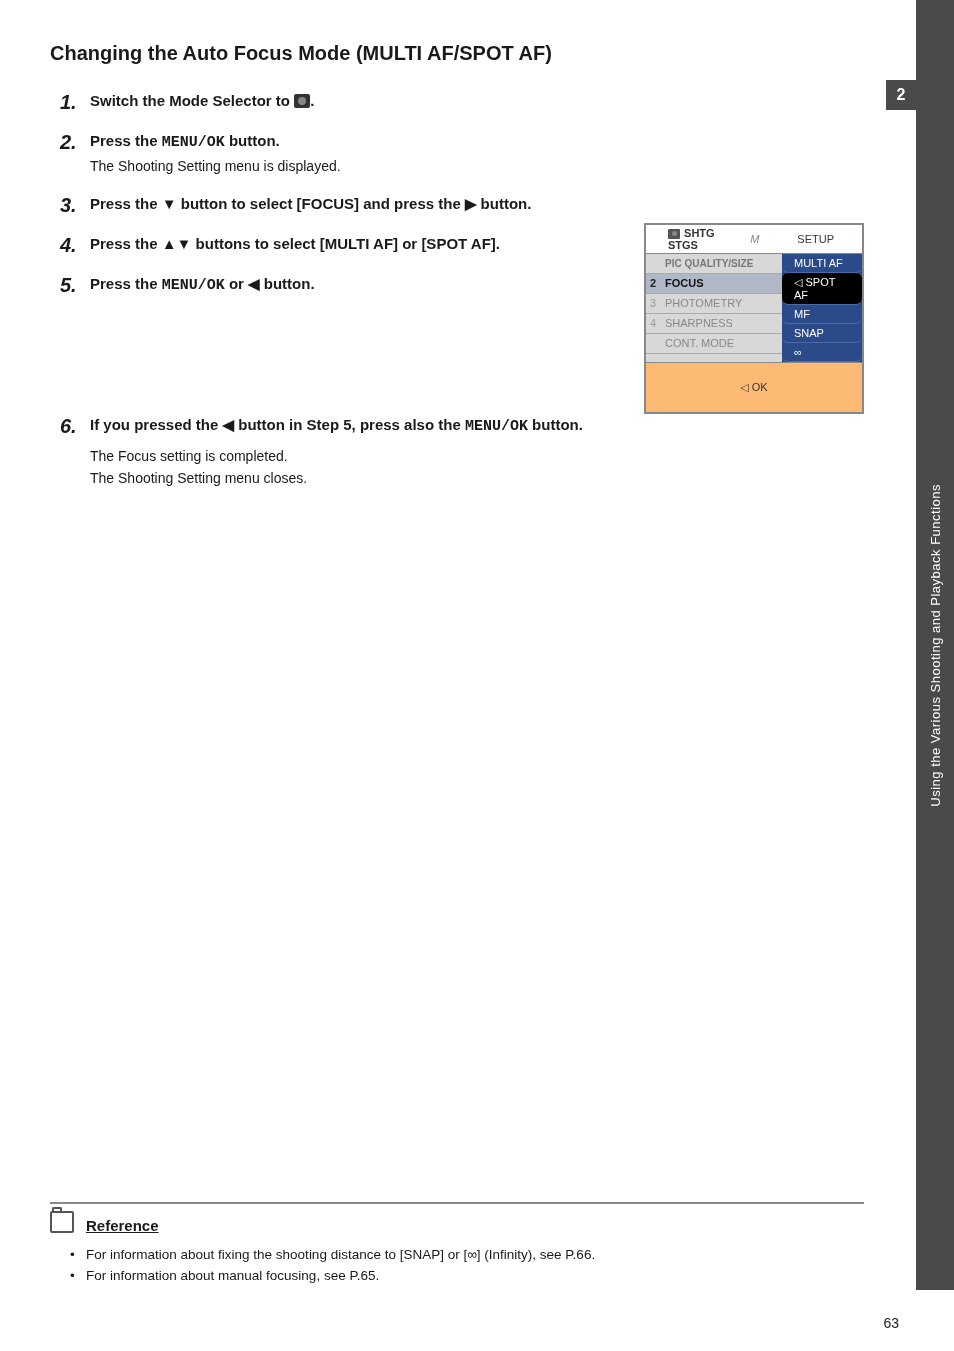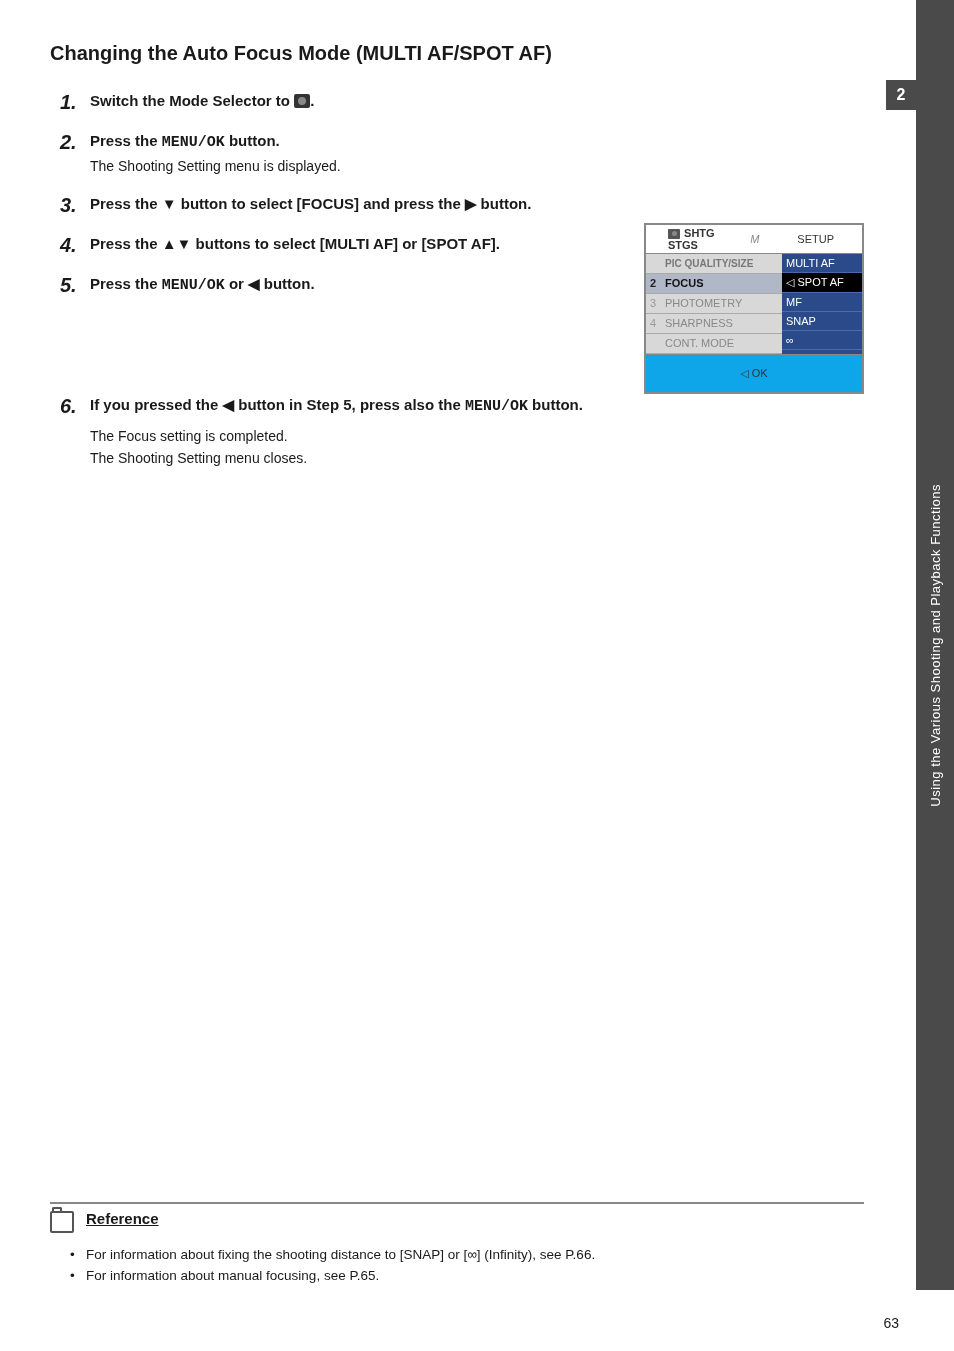--- a/index.html
+++ b/index.html
@@ -194,35 +194,36 @@
       font-size: 11px;
       color: #555;
     }
 
     .menu-row.highlighted .menu-row-label {
       color: #000;
       font-weight: bold;
     }
 
     .menu-row-right {
-      padding: 3px 4px;
+      padding: 3px 12px;
       border-bottom: 1px solid #4a6aaa;
       font-size: 11px;
       color: #ffffff;
+      border-radius: 6px;
     }
 
     .menu-row-right.selected {
       background: #000000;
       color: #ffffff;
     }
 
     .menu-footer {
-      background: #0ea5e9;
+      background: #fdba74;
       text-align: center;
-      padding: 12px;
+      padding: 18px;
       font-size: 11px;
       color: #333;
       border-top: 1px solid #888;
     }
 
     .step6-sub {
       margin-top: 8px;
       font-size: 14px;
       line-height: 1.6;
     }
@@ -231,21 +232,21 @@
     .reference-section {
       position: absolute;
       bottom: 60px;
       left: 50px;
       right: 90px;
       border-top: 2px solid #888;
     }
 
     .reference-header {
       display: flex;
-      align-items: flex-start;
+      align-items: flex-end;
       padding: 6px 0;
       gap: 8px;
     }
 
     .reference-icon {
       width: 28px;
       height: 24px;
       position: relative;
     }
 

